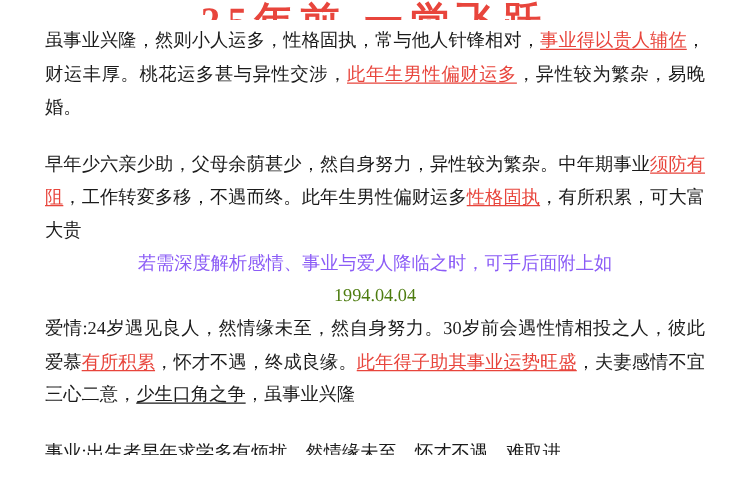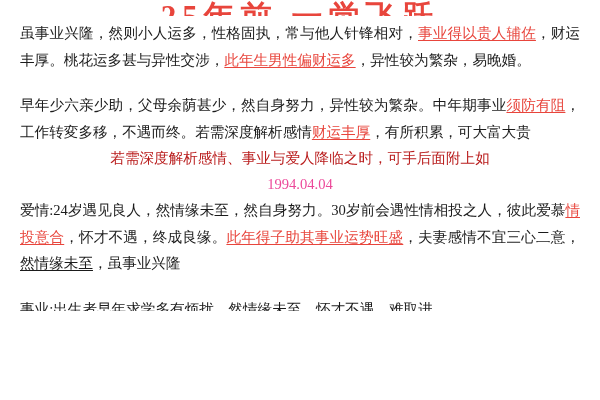--- a/index.html
+++ b/index.html
@@ -11,21 +11,21 @@
     height: 400px;
     background: #ffffff;
     font-family: "Liberation Serif", "DejaVu Serif", serif;
     overflow: hidden;
   }
   .page {
     position: relative;
     width: 600px;
     height: 280px;
     box-sizing: border-box;
-    padding: 0 20px;
+    padding: 0 36px;
     background: #fff;
   }
   .title {
     color: #e8453c;
     font-size: 31px;
     font-weight: bold;
     text-align: center;
     letter-spacing: 6px;
     line-height: 34px;
     height: 16px;
@@ -46,28 +46,28 @@
     color: #e8453c;
     text-decoration: underline;
     text-underline-offset: 2px;
   }
   .black-u {
     color: #1b1b1b;
     text-decoration: underline;
     text-underline-offset: 2px;
   }
   .note {
-    color: #b91c1c;
+    color: #8b5cf6;
     font-size: 14.6px;
     line-height: 26px;
     text-align: center;
     margin: 0;
   }
   .note-date {
-    color: #ec4899;
+    color: #4d7c0f;
     font-size: 14.6px;
     line-height: 26px;
     text-align: center;
     margin: 0;
   }
   .clip-bottom {
     overflow: hidden;
     height: 15px;
   }
 </style>
@@ -78,28 +78,28 @@
 
   <div class="title">25年前 一觉飞跃</div>
 
   <p class="para">
     <span>虽事业兴隆，然则小人运多，性格固执，常与他人针锋相对，</span><span class="red-u">事业得以贵人辅佐</span><span>，财运丰厚。桃花运多甚与异性交涉，</span><span class="red-u">此年生男性偏财运多</span><span>，异性较为繁杂，易晚婚。</span>
   </p>
 
   <div class="gap-lg"></div>
 
   <p class="para">
-    <span>早年少六亲少助，父母余荫甚少，然自身努力，异性较为繁杂。中年期事业</span><span class="red-u">须防有阻</span><span>，工作转変多移，不遇而终。若需深度解析感情</span><span class="red-u">财运丰厚</span><span>，有所积累，可大富大贵</span>
+    <span>早年少六亲少助，父母余荫甚少，然自身努力，异性较为繁杂。中年期事业</span><span class="red-u">须防有阻</span><span>，工作转変多移，不遇而终。此年生男性偏财运多</span><span class="red-u">性格固执</span><span>，有所积累，可大富大贵</span>
   </p>
 
   <p class="note">若需深度解析感情、事业与爱人降临之时，可手后面附上如</p>
   <p class="note-date">1994.04.04</p>
 
   <p class="para">
-    <span>爱情:24岁遇见良人，然情缘未至，然自身努力。30岁前会遇性情相投之人，彼此爱慕</span><span class="red-u">情投意合</span><span>，怀才不遇，终成良缘。</span><span class="red-u">此年得子助其事业运势旺盛</span><span>，夫妻感情不宜三心二意，</span><span class="black-u">然情缘未至</span><span>，虽事业兴隆</span>
+    <span>爱情:24岁遇见良人，然情缘未至，然自身努力。30岁前会遇性情相投之人，彼此爱慕</span><span class="red-u">有所积累</span><span>，怀才不遇，终成良缘。</span><span class="red-u">此年得子助其事业运势旺盛</span><span>，夫妻感情不宜三心二意，</span><span class="black-u">少生口角之争</span><span>，虽事业兴隆</span>
   </p>
 
   <div class="gap-lg"></div>
 
   <div class="clip-bottom">
     <p class="para">事业:出生者早年求学多有烦扰，然情缘未至，怀才不遇，难取进</p>
   </div>
 
 </div>
 

